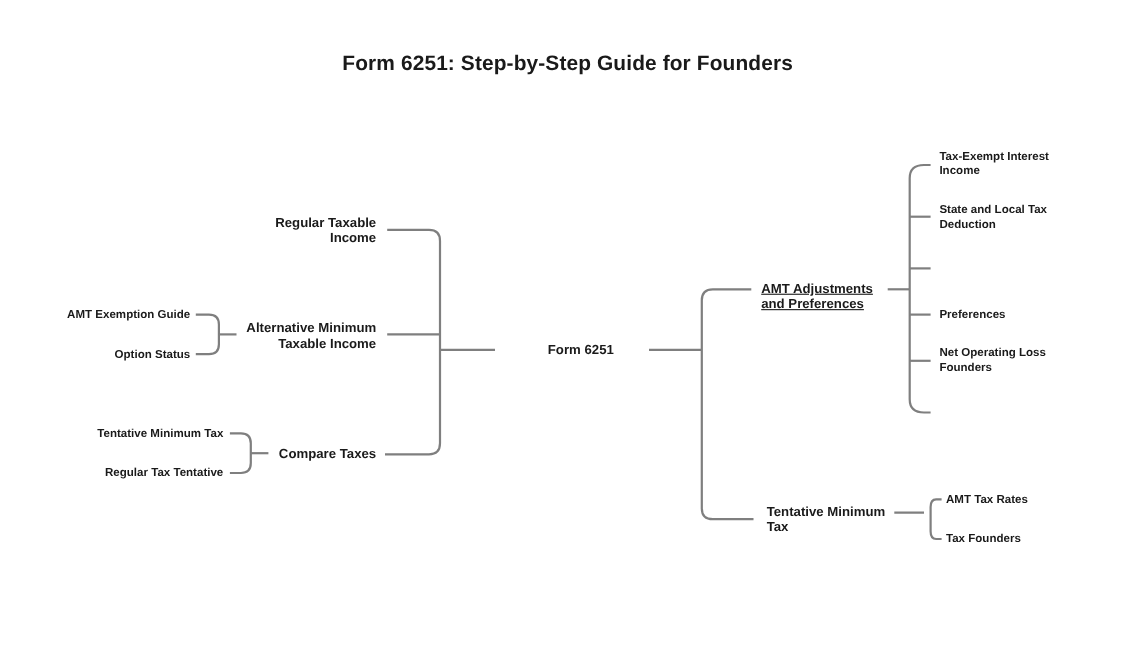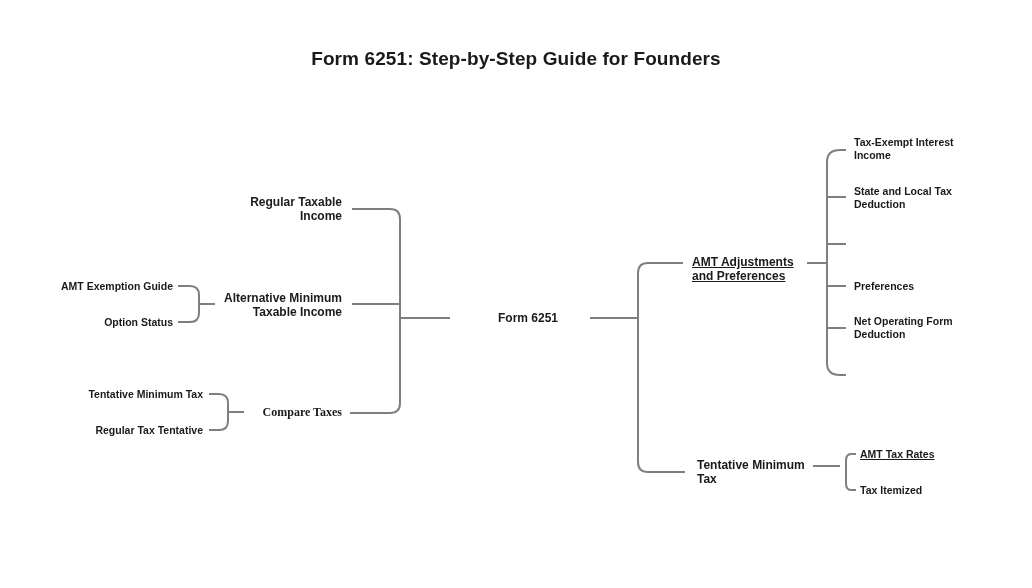--- a/index.html
+++ b/index.html
@@ -49,30 +49,30 @@
     <path d="M813,466 H840"></path>
     <path d="M856,454 H851 Q846,454 846,461 V483 Q846,490 851,490 H856"></path>
   </svg>
 
   <div class="page-title">Form 6251: Step-by-Step Guide for Founders</div>
 
   <div class="lbl lv1 nw" style="left:488px;top:310.5px;margin-left:10px;">Form 6251</div>
 
   <div class="lbl lv1 ra" style="right:690px;top:195px;width:98px;">Regular Taxable Income</div>
   <div class="lbl lv1 ra" style="right:690px;top:291px;width:124px;">Alternative Minimum Taxable Income</div>
-  <div class="lbl lv1 ra nw" style="right:690px;top:405px;font-family:Liberation Serif, serif;">Compare Taxes</div>
+  <div class="lbl lv1 ra nw" style="right:690px;top:405px;">Compare Taxes</div>
 
   <div class="lbl lv2 ra nw" style="right:859px;top:279.5px;">AMT Exemption Guide</div>
   <div class="lbl lv2 ra nw" style="right:859px;top:315.5px;">Option Status</div>
   <div class="lbl lv2 ra nw" style="right:829px;top:387.5px;">Tentative Minimum Tax</div>
   <div class="lbl lv2 ra nw" style="right:829px;top:423.5px;">Regular Tax Tentative</div>
 
   <div class="lbl lv1" style="left:692px;top:255px;width:107px;text-decoration:underline;">AMT Adjustments and Preferences</div>
   <div class="lbl lv1" style="left:697px;top:458px;width:114px;">Tentative Minimum Tax</div>
 
   <div class="lbl lv2" style="left:854px;top:136px;width:106px;">Tax-Exempt Interest Income</div>
   <div class="lbl lv2" style="left:854px;top:185px;width:106px;">State and Local Tax Deduction</div>
   <div class="lbl lv2 nw" style="left:854px;top:279.5px;">Preferences</div>
-  <div class="lbl lv2" style="left:854px;top:315px;width:106px;">Net Operating Form Deduction</div>
-  <div class="lbl lv2 nw" style="left:860px;top:447.5px;text-decoration:underline;">AMT Tax Rates</div>
-  <div class="lbl lv2 nw" style="left:860px;top:483.5px;">Tax Itemized</div>
+  <div class="lbl lv2" style="left:854px;top:315px;width:106px;">Net Operating Loss Founders</div>
+  <div class="lbl lv2 nw" style="left:860px;top:447.5px;">AMT Tax Rates</div>
+  <div class="lbl lv2 nw" style="left:860px;top:483.5px;">Tax Founders</div>
 
 </div>
 
 </body></html>

